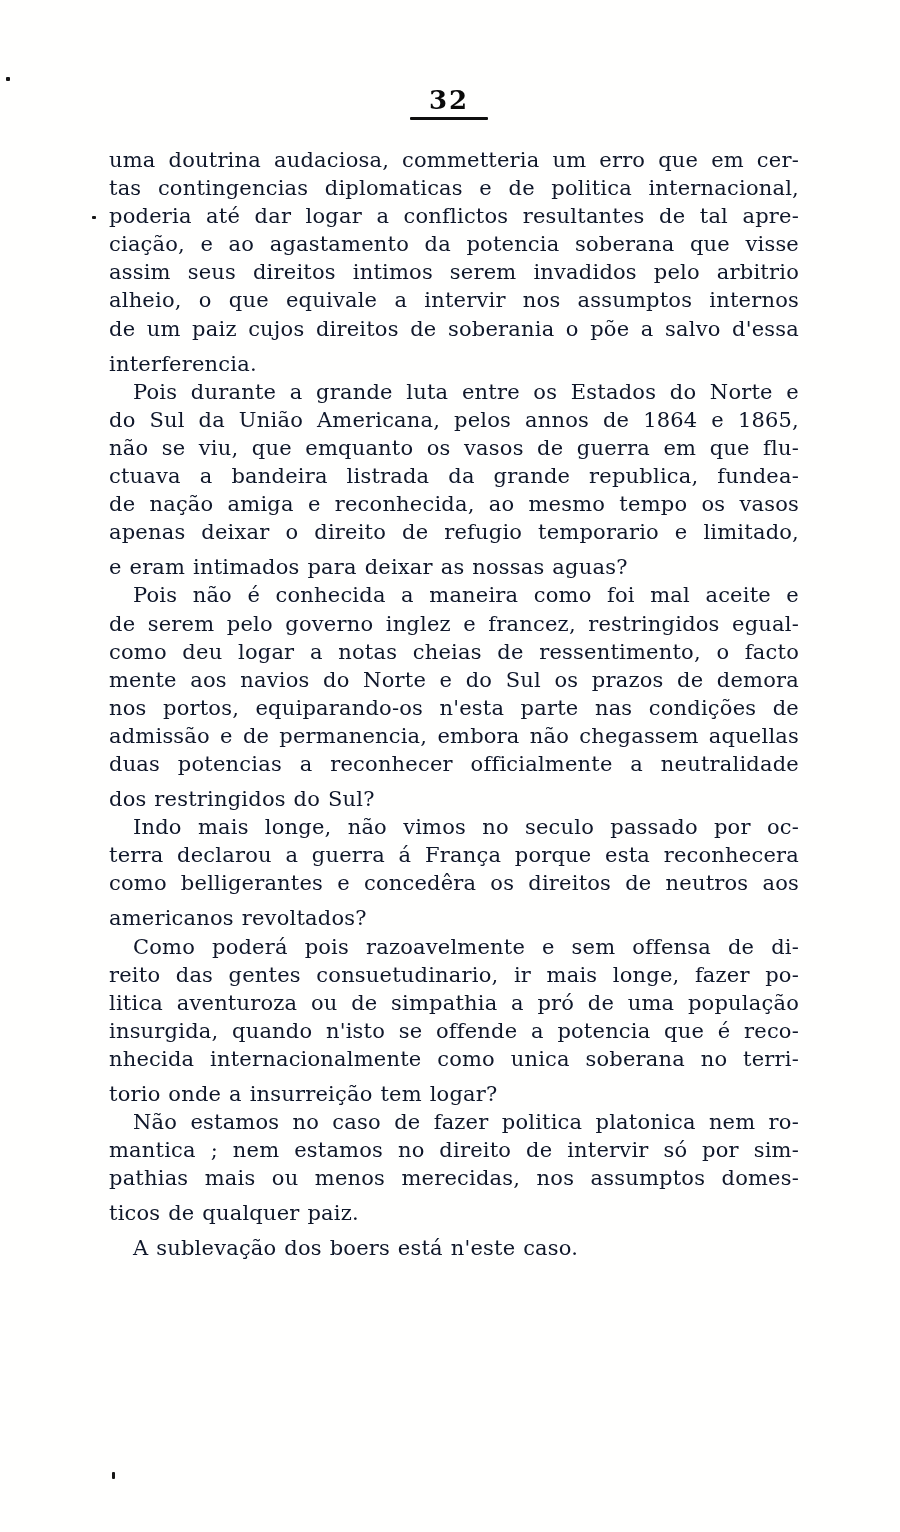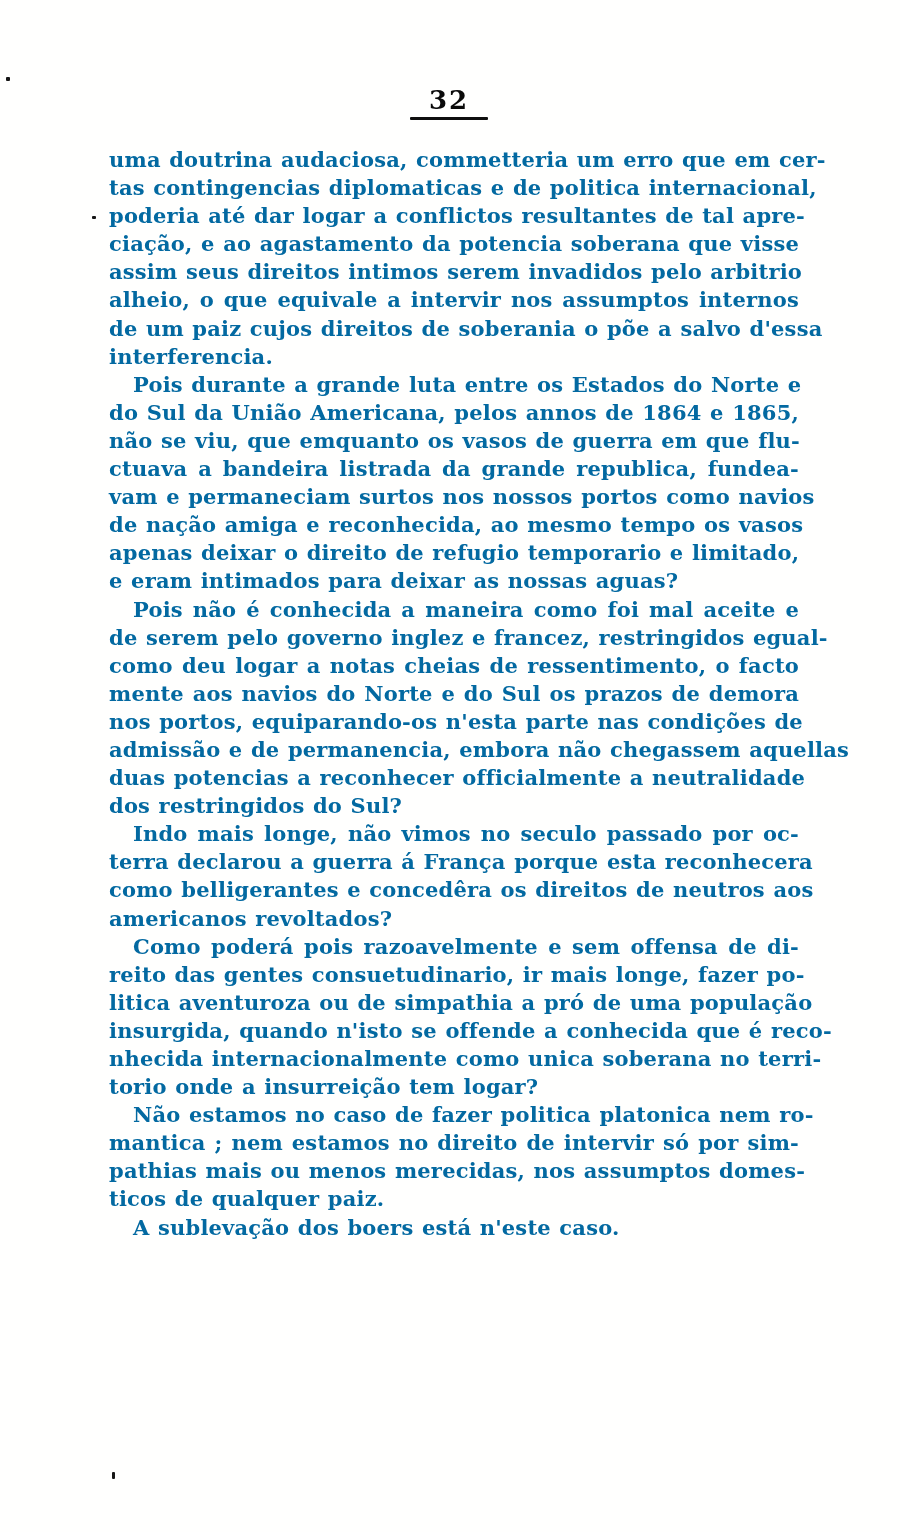--- a/index.html
+++ b/index.html
@@ -36,35 +36,36 @@
     height: 3px;
     background: #0f0f0f;
     border-radius: 1px;
   }
   .text-block {
     position: absolute;
     top: 146px;
     left: 109px;
     width: 690px;
     font-size: 21px;
-    font-weight: 700;
+    font-weight: 400;
     letter-spacing: 0.2px;
     word-spacing: 1px;
-    color: #0369a1;
+    color: #0f172a;
   }
   .line {
     height: 28.1px;
     line-height: 28.1px;
     white-space: nowrap;
     text-align: justify;
     text-align-last: justify;
   }
   .line.last {
     text-align: left;
     text-align-last: left;
+    margin-top: 7px;
   }
   .line.indent {
     text-indent: 24px;
   }
   .speck {
     position: absolute;
     background: #161616;
     border-radius: 1px;
   }
   .speck-a { left: 6px;   top: 77px;   width: 4px; height: 4px; }
@@ -87,40 +88,39 @@
       <div class="line">poderia até dar logar a conflictos resultantes de tal apre-</div>
       <div class="line">ciação, e ao agastamento da potencia soberana que visse</div>
       <div class="line">assim seus direitos intimos serem invadidos pelo arbitrio</div>
       <div class="line">alheio, o que equivale a intervir nos assumptos internos</div>
       <div class="line">de um paiz cujos direitos de soberania o põe a salvo d'essa</div>
       <div class="line last">interferencia.</div>
       <div class="line indent">Pois durante a grande luta entre os Estados do Norte e</div>
       <div class="line">do Sul da União Americana, pelos annos de 1864 e 1865,</div>
       <div class="line">não se viu, que emquanto os vasos de guerra em que flu-</div>
       <div class="line">ctuava a bandeira listrada da grande republica, fundea-</div>
-      <div class="line">vam e permaneciam surtos nos nossos portos como navios</div>
       <div class="line">de nação amiga e reconhecida, ao mesmo tempo os vasos</div>
       <div class="line">apenas deixar o direito de refugio temporario e limitado,</div>
       <div class="line last">e eram intimados para deixar as nossas aguas?</div>
       <div class="line indent">Pois não é conhecida a maneira como foi mal aceite e</div>
       <div class="line">de serem pelo governo inglez e francez, restringidos egual-</div>
       <div class="line">como deu logar a notas cheias de ressentimento, o facto</div>
       <div class="line">mente aos navios do Norte e do Sul os prazos de demora</div>
       <div class="line">nos portos, equiparando-os n'esta parte nas condições de</div>
       <div class="line">admissão e de permanencia, embora não chegassem aquellas</div>
       <div class="line">duas potencias a reconhecer officialmente a neutralidade</div>
       <div class="line last">dos restringidos do Sul?</div>
       <div class="line indent">Indo mais longe, não vimos no seculo passado por oc-</div>
       <div class="line">terra declarou a guerra á França porque esta reconhecera</div>
       <div class="line">como belligerantes e concedêra os direitos de neutros aos</div>
       <div class="line last">americanos revoltados?</div>
       <div class="line indent">Como poderá pois razoavelmente e sem offensa de di-</div>
       <div class="line">reito das gentes consuetudinario, ir mais longe, fazer po-</div>
       <div class="line">litica aventuroza ou de simpathia a pró de uma população</div>
-      <div class="line">insurgida, quando n'isto se offende a conhecida que é reco-</div>
+      <div class="line">insurgida, quando n'isto se offende a potencia que é reco-</div>
       <div class="line">nhecida internacionalmente como unica soberana no terri-</div>
       <div class="line last">torio onde a insurreição tem logar?</div>
       <div class="line indent">Não estamos no caso de fazer politica platonica nem ro-</div>
       <div class="line">mantica ; nem estamos no direito de intervir só por sim-</div>
       <div class="line">pathias mais ou menos merecidas, nos assumptos domes-</div>
       <div class="line last">ticos de qualquer paiz.</div>
       <div class="line last indent">A sublevação dos boers está n'este caso.</div>
     </div>
 
   <div class="speck speck-a"></div>

